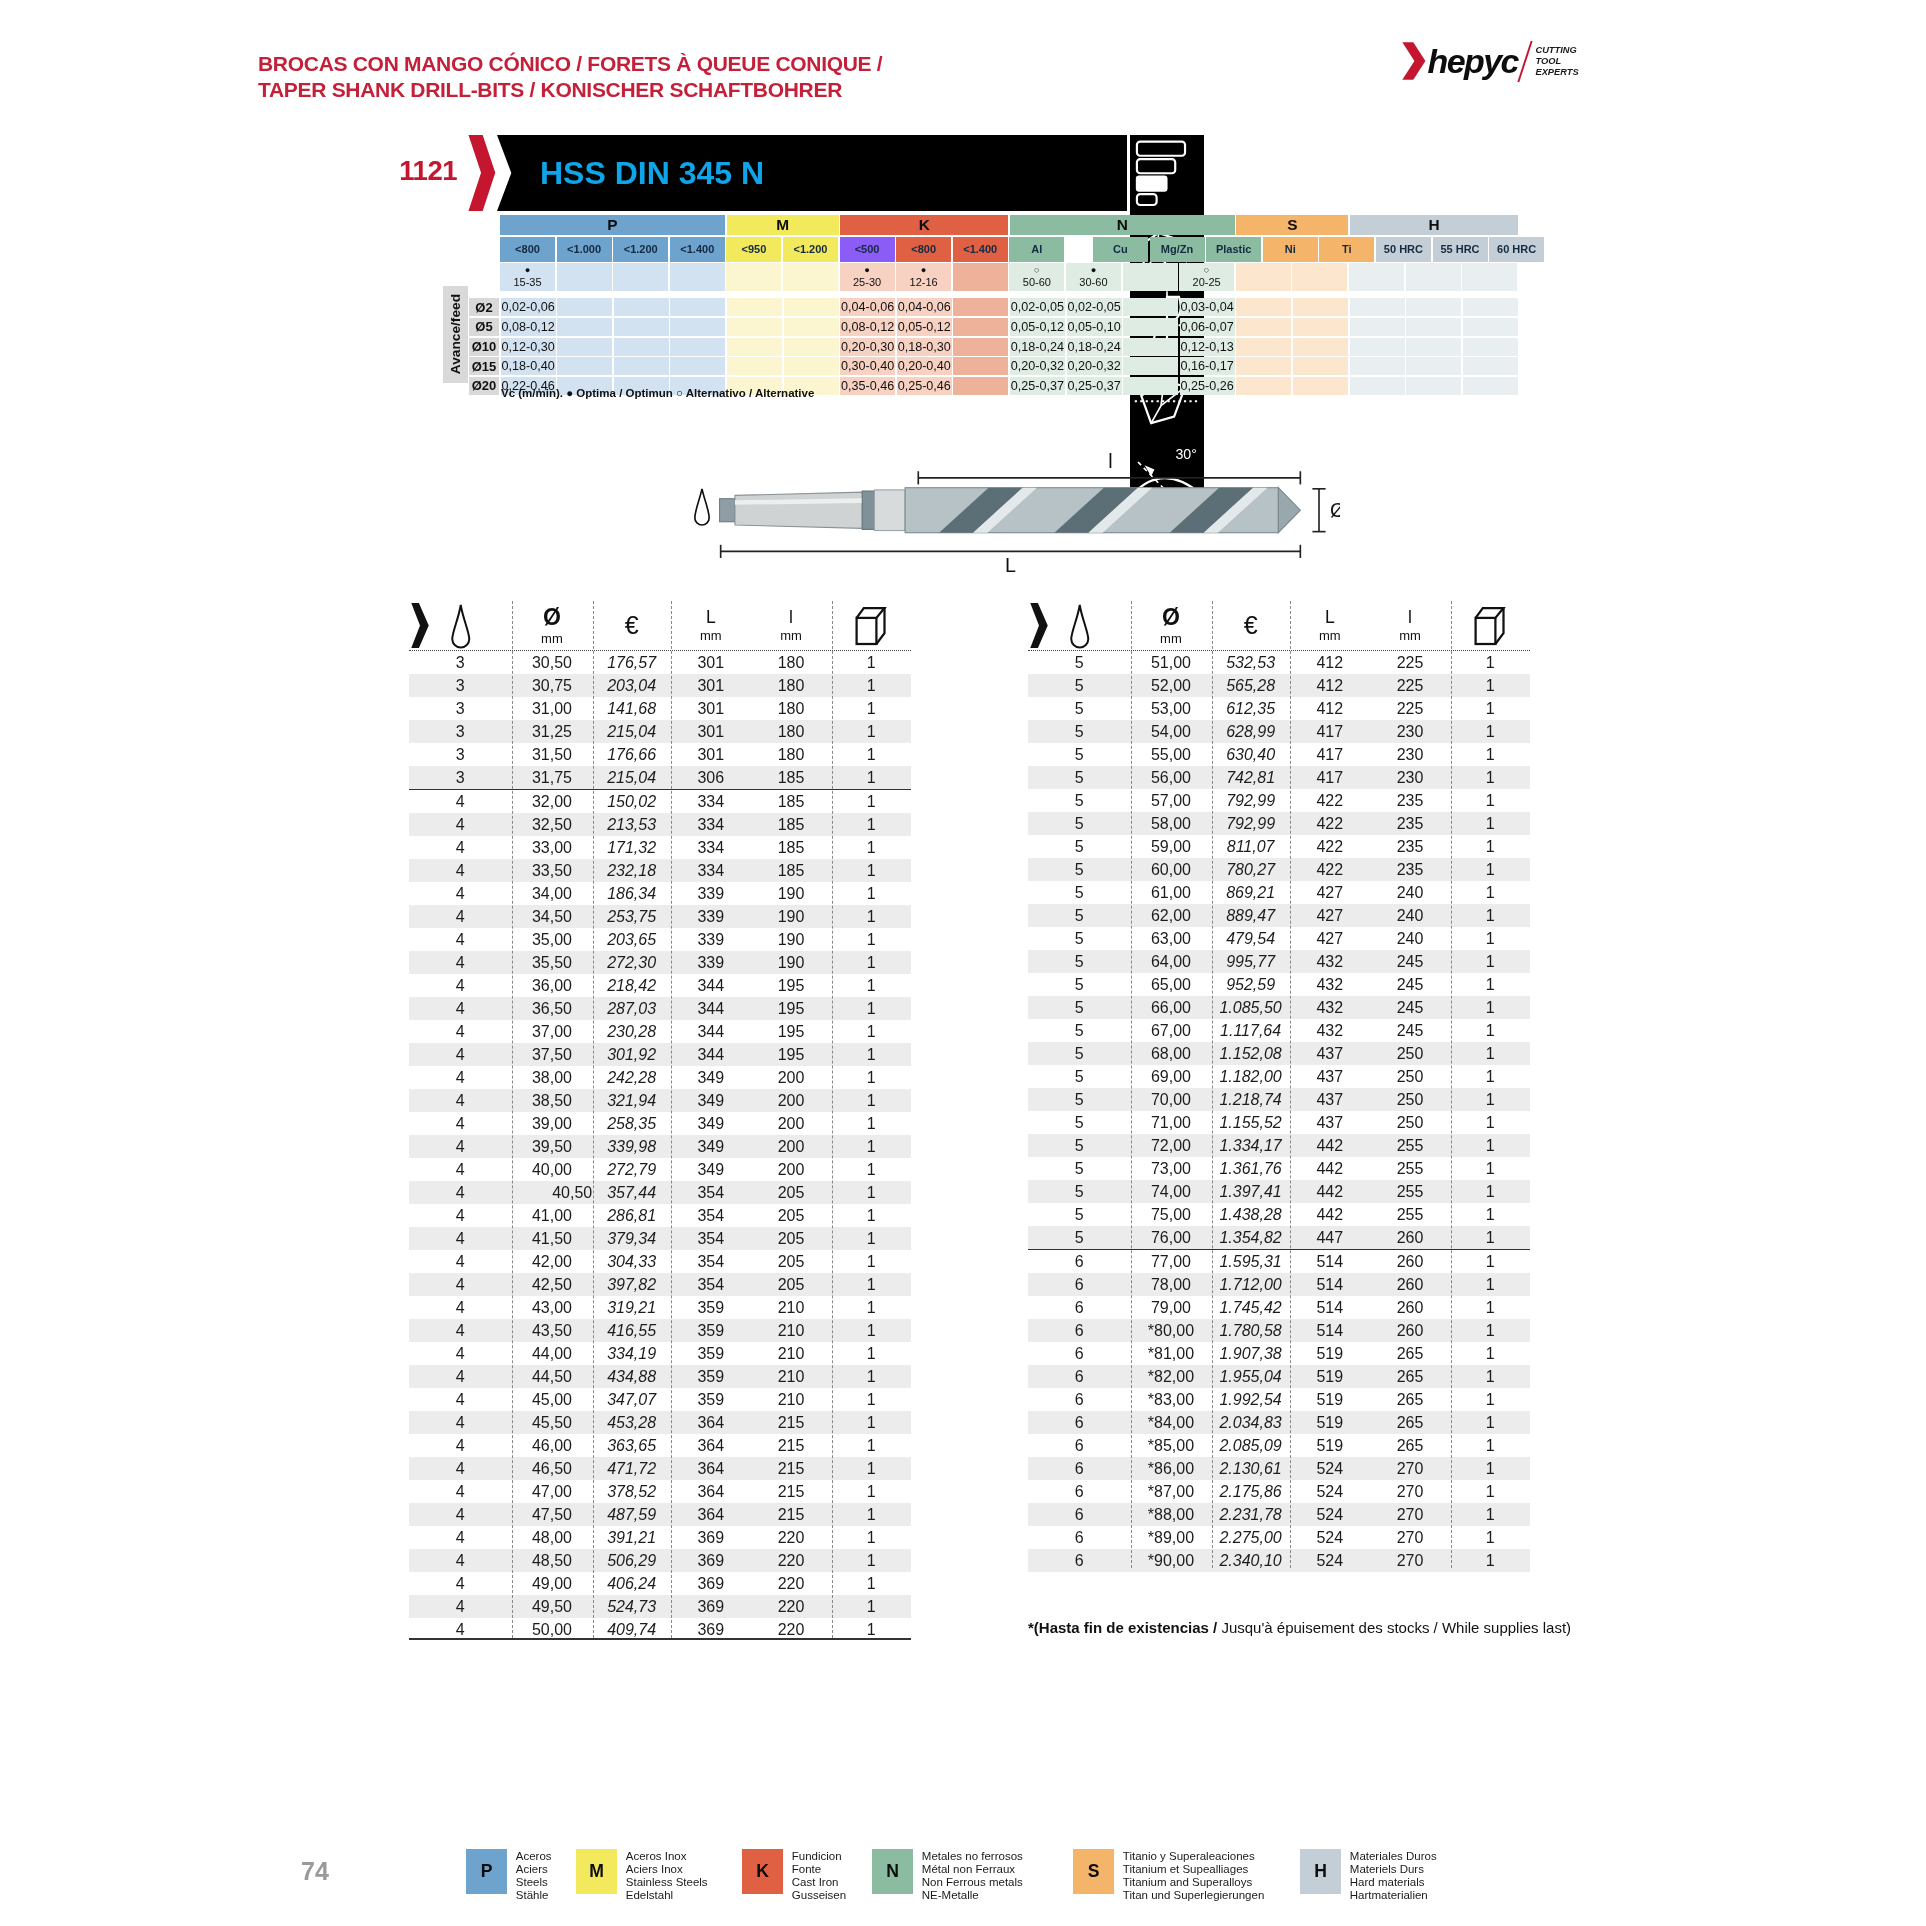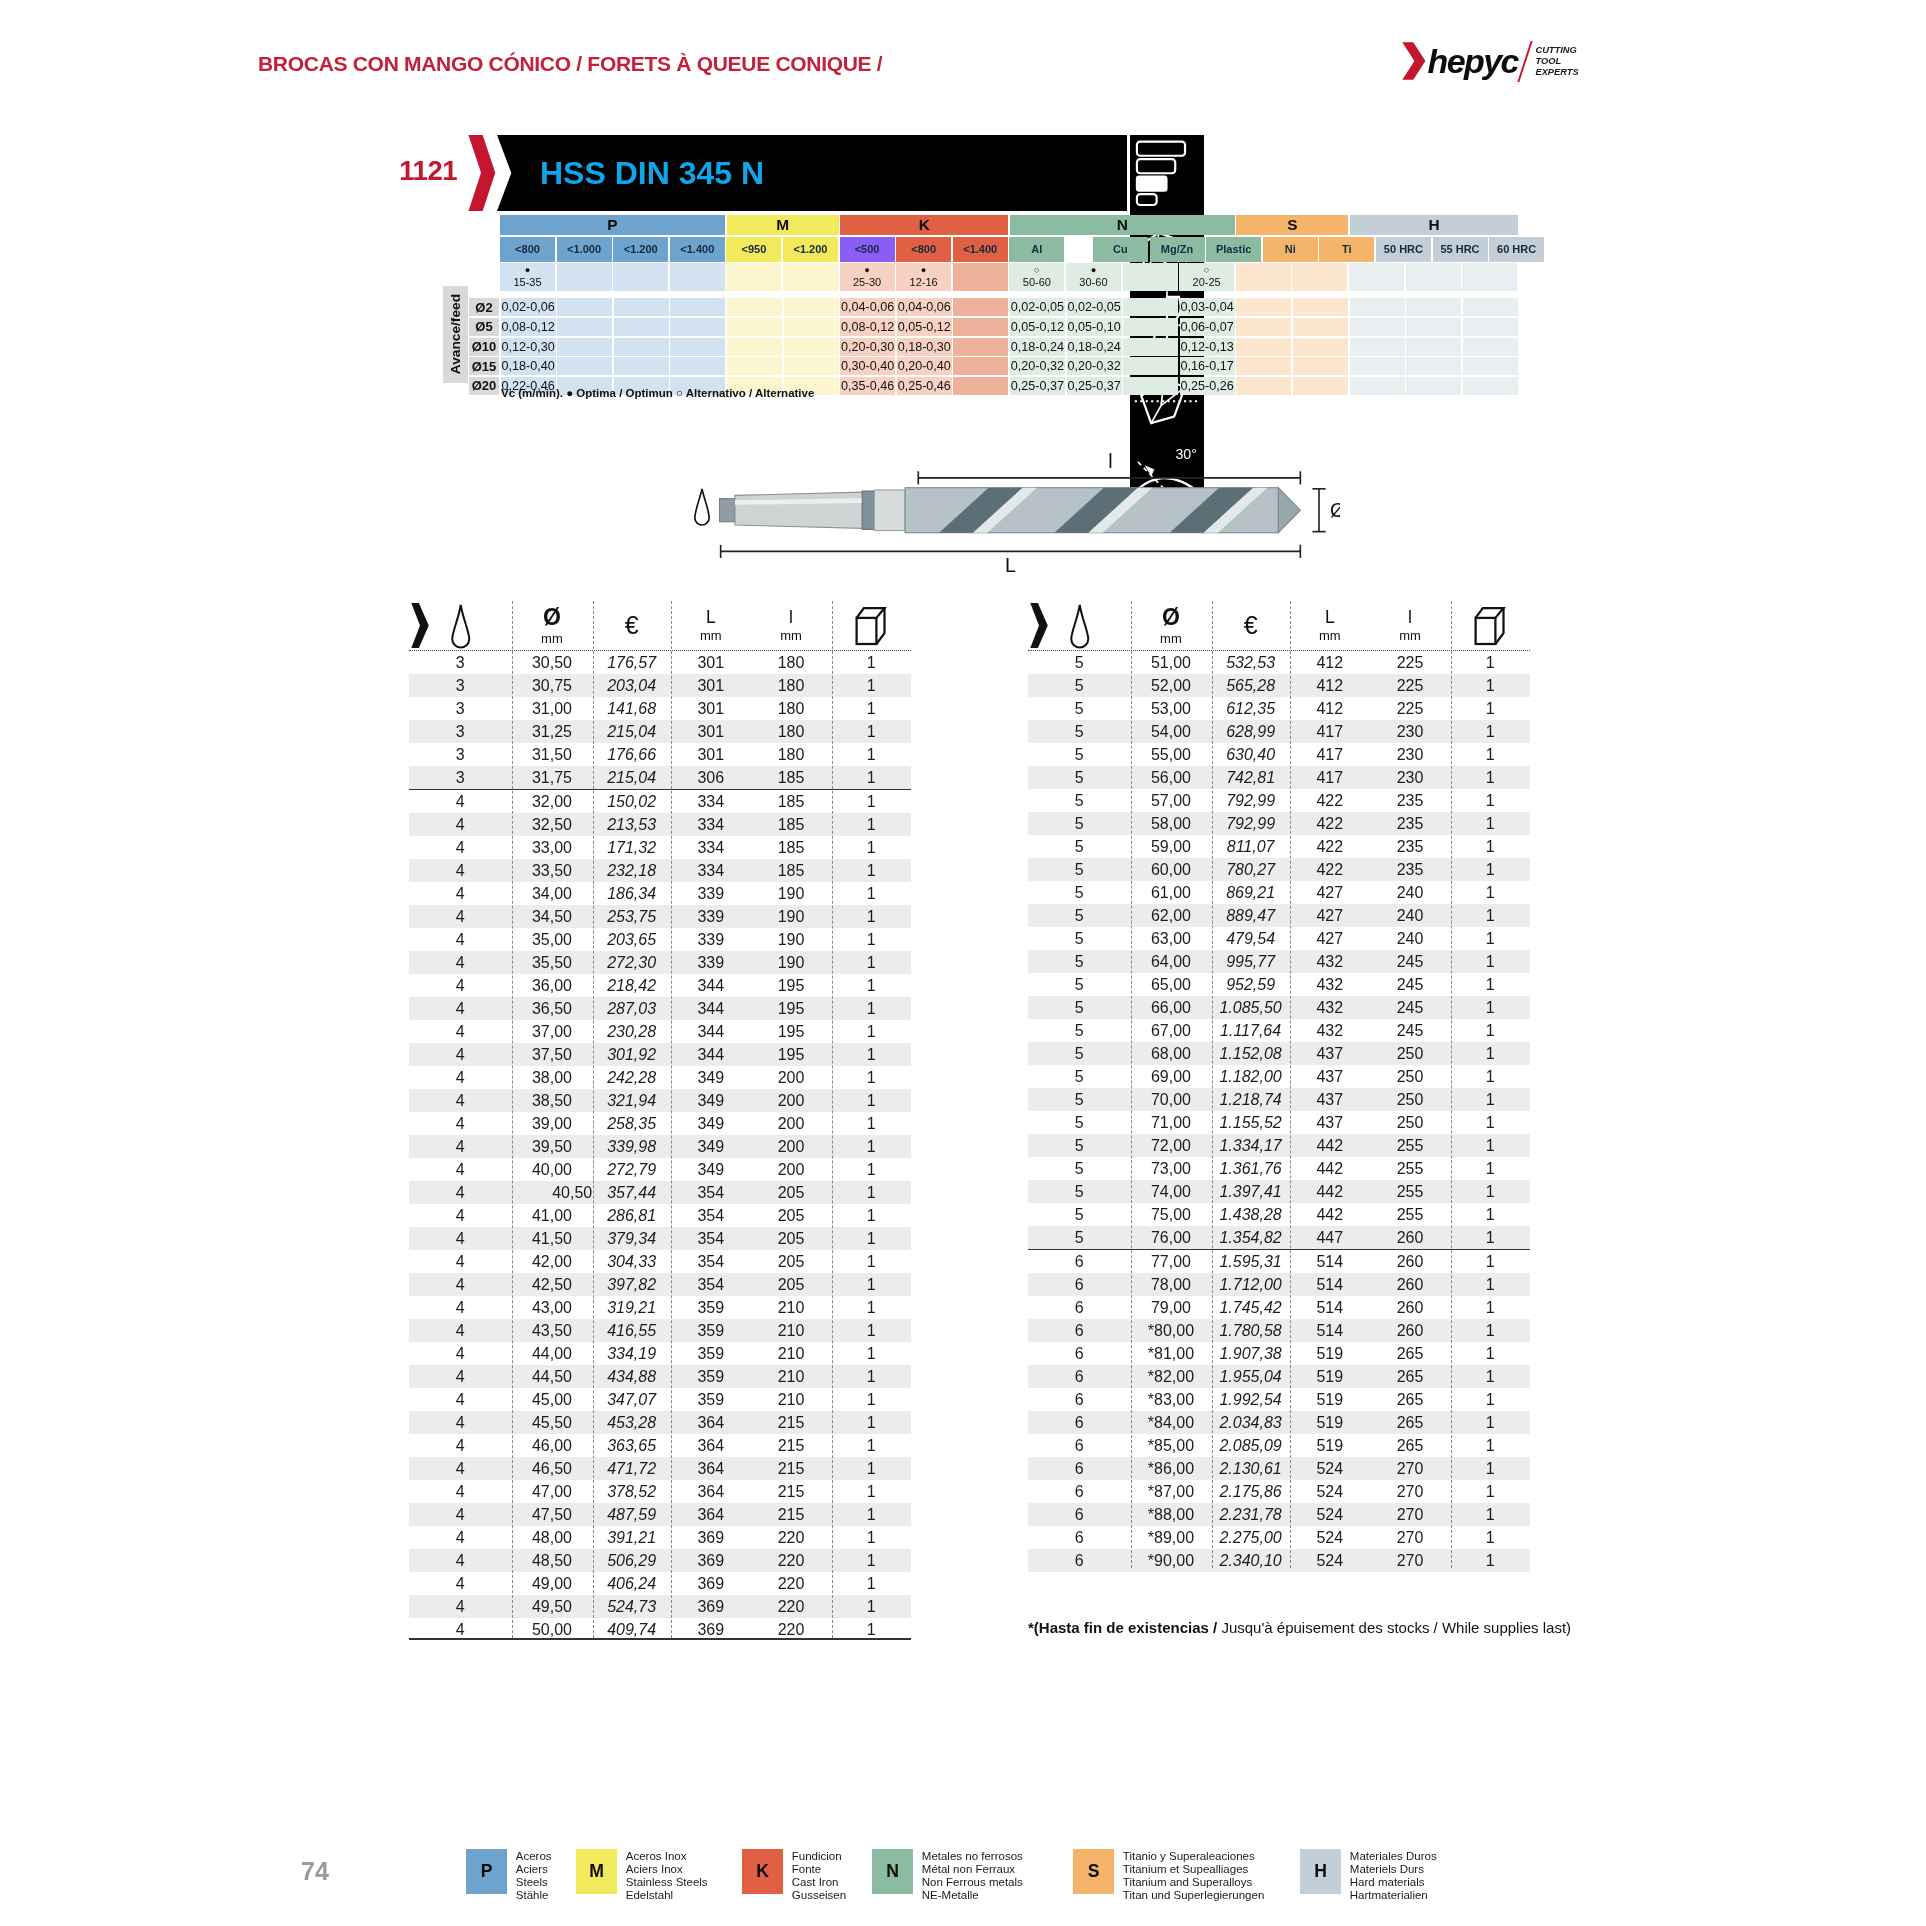--- a/index.html
+++ b/index.html
@@ -72,20 +72,21 @@
   .fl-lines{font-size:11.5px;line-height:13px;color:#1a1a1a;padding-top:1.1px;}
   .page-number{position:absolute;left:301px;top:1857px;font-size:25px;font-weight:bold;color:#9a9a9a;}
 </style>
 </head>
 <body>
 
 <div class="page">
 
   <div class="title-block">
     <div>BROCAS CON MANGO CÓNICO / FORETS À QUEUE CONIQUE /</div>
+    <div>TAPER SHANK DRILL-BITS / KONISCHER SCHAFTBOHRER</div>
   </div>
 
   <div class="logo">
     <svg width="28.6" height="42" viewBox="0 0 52 76">
       <path d="M6,4 L26,4 L48,38 L26,72 L6,72 L28,38 Z" fill="#c4172f"></path>
     </svg>
     <div class="logo-brand">hepyc</div>
     <div class="logo-slash"></div>
     <div class="logo-tag">
       <div>CUTTING</div>

